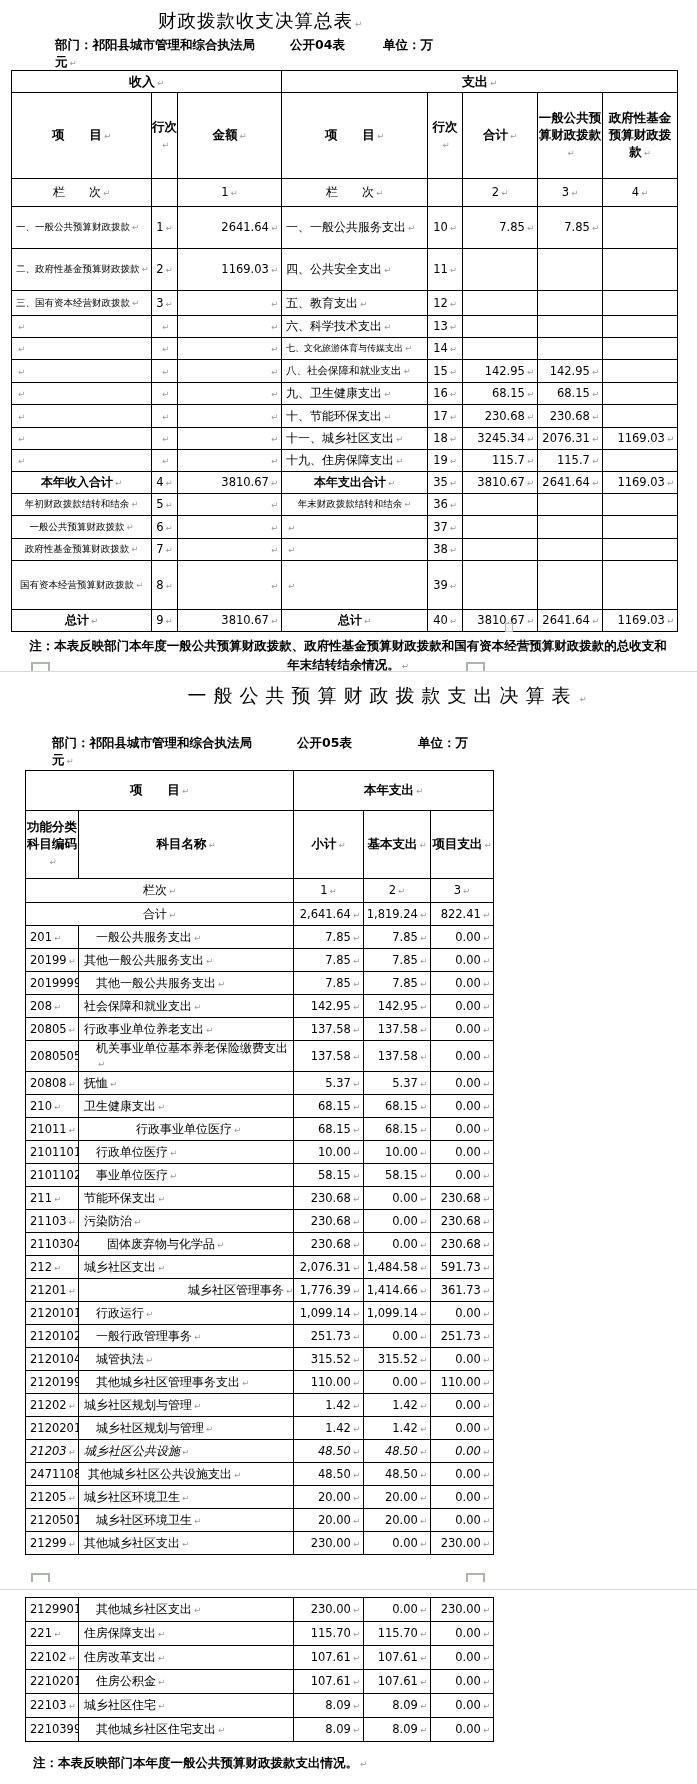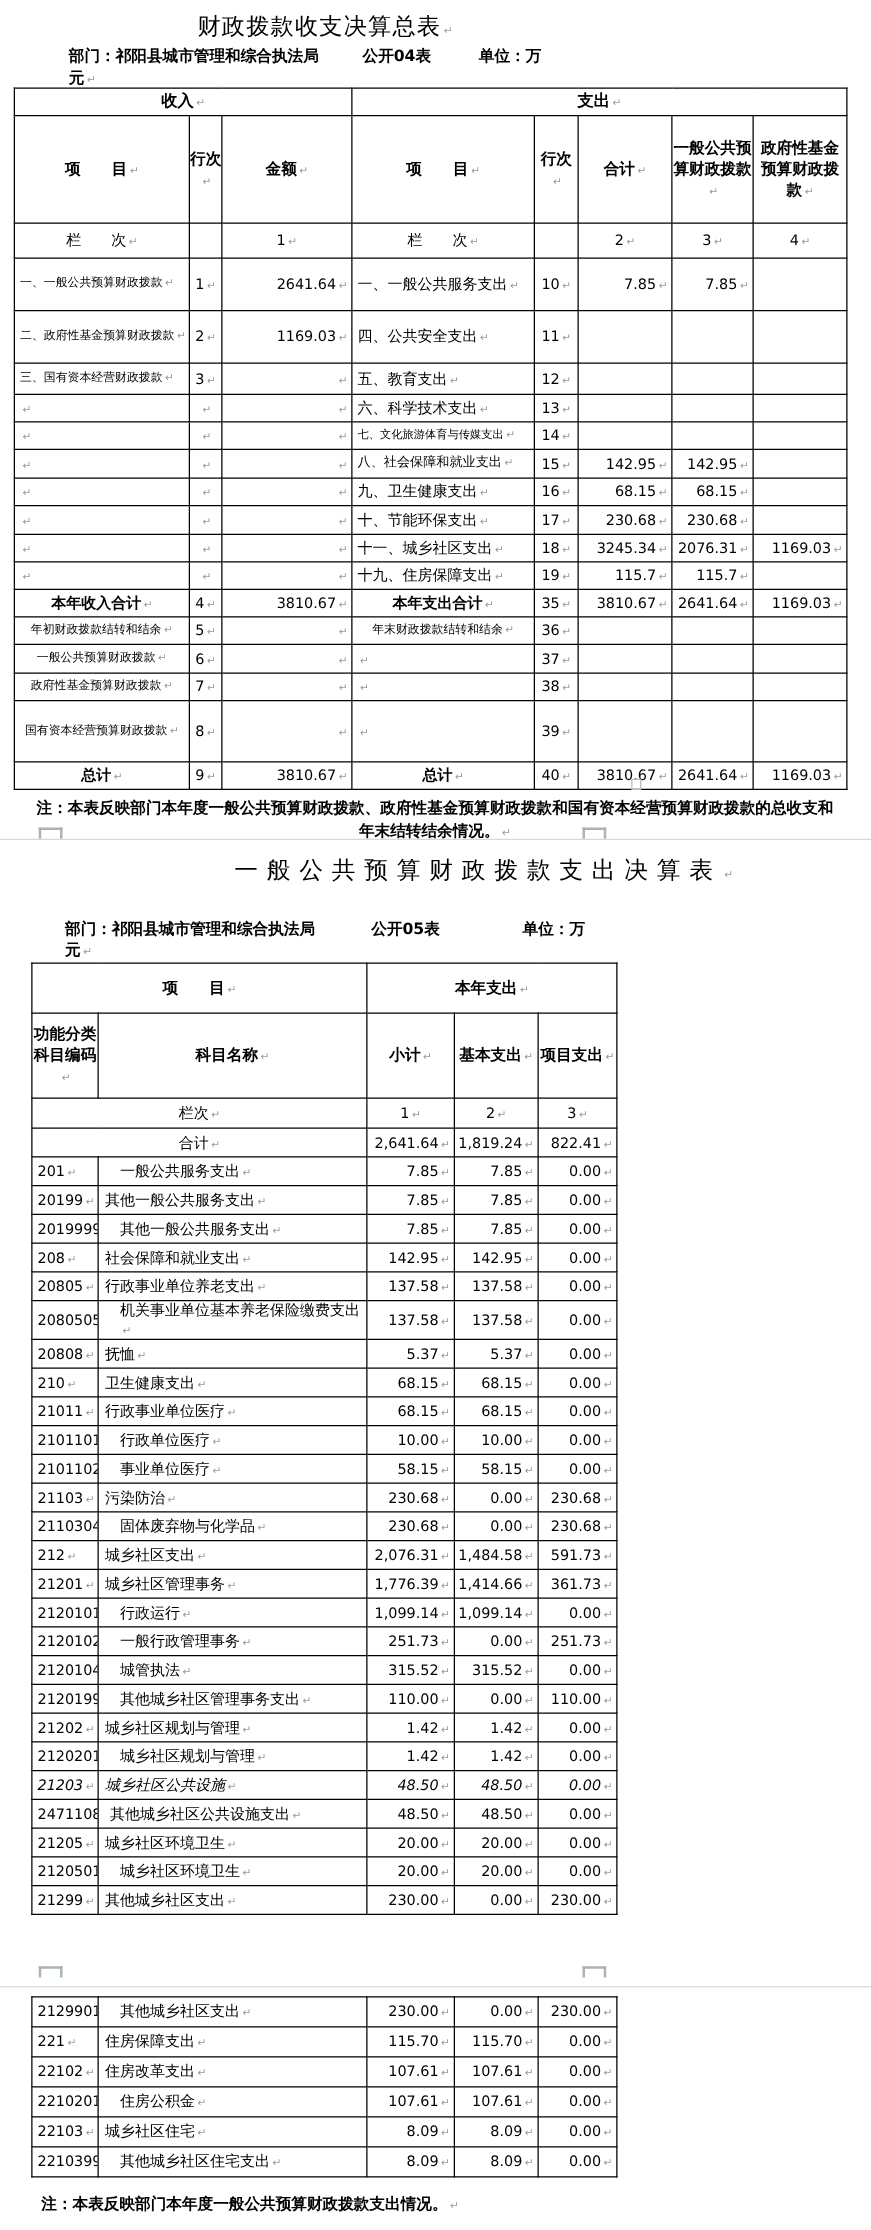--- a/index.html
+++ b/index.html
@@ -341,63 +341,70 @@
       </tr>
       <tr style="height: 23px;">
         <td class="l num">210<span class="pm">↵</span></td>
         <td class="l" style="padding-left: 5px;">卫生健康支出<span class="pm">↵</span></td>
         <td class="r num">68.15<span class="pm">↵</span></td>
         <td class="r num">68.15<span class="pm">↵</span></td>
         <td class="r num">0.00<span class="pm">↵</span></td>
       </tr>
       <tr style="height: 23px;">
         <td class="l num">21011<span class="pm">↵</span></td>
-        <td class="l" style="padding-left: 5px;">行政事业单位医疗<span class="pm">↵</span></td>
+        <td class="l" style="padding-left: 5px; text-align: center;">行政事业单位医疗<span class="pm">↵</span></td>
         <td class="r num">68.15<span class="pm">↵</span></td>
         <td class="r num">68.15<span class="pm">↵</span></td>
         <td class="r num">0.00<span class="pm">↵</span></td>
       </tr>
       <tr style="height: 23px;">
         <td class="l num">2101101</td>
         <td class="l" style="padding-left: 17px;">行政单位医疗<span class="pm">↵</span></td>
         <td class="r num">10.00<span class="pm">↵</span></td>
         <td class="r num">10.00<span class="pm">↵</span></td>
         <td class="r num">0.00<span class="pm">↵</span></td>
       </tr>
       <tr style="height: 23px;">
         <td class="l num">2101102</td>
         <td class="l" style="padding-left: 17px;">事业单位医疗<span class="pm">↵</span></td>
         <td class="r num">58.15<span class="pm">↵</span></td>
         <td class="r num">58.15<span class="pm">↵</span></td>
         <td class="r num">0.00<span class="pm">↵</span></td>
       </tr>
       <tr style="height: 23px;">
+        <td class="l num">211<span class="pm">↵</span></td>
+        <td class="l" style="padding-left: 5px;">节能环保支出<span class="pm">↵</span></td>
+        <td class="r num">230.68<span class="pm">↵</span></td>
+        <td class="r num">0.00<span class="pm">↵</span></td>
+        <td class="r num">230.68<span class="pm">↵</span></td>
+      </tr>
+      <tr style="height: 23px;">
         <td class="l num">21103<span class="pm">↵</span></td>
         <td class="l" style="padding-left: 5px;">污染防治<span class="pm">↵</span></td>
         <td class="r num">230.68<span class="pm">↵</span></td>
         <td class="r num">0.00<span class="pm">↵</span></td>
         <td class="r num">230.68<span class="pm">↵</span></td>
       </tr>
       <tr style="height: 23px;">
         <td class="l num">2110304</td>
-        <td class="l" style="padding-left: 17px;">固体废弃物与化学品<span class="pm">↵</span></td>
+        <td class="l" style="padding-left: 28px;">固体废弃物与化学品<span class="pm">↵</span></td>
         <td class="r num">230.68<span class="pm">↵</span></td>
         <td class="r num">0.00<span class="pm">↵</span></td>
         <td class="r num">230.68<span class="pm">↵</span></td>
       </tr>
       <tr style="height: 23px;">
         <td class="l num">212<span class="pm">↵</span></td>
         <td class="l" style="padding-left: 5px;">城乡社区支出<span class="pm">↵</span></td>
         <td class="r num">2,076.31<span class="pm">↵</span></td>
         <td class="r num">1,484.58<span class="pm">↵</span></td>
         <td class="r num">591.73<span class="pm">↵</span></td>
       </tr>
       <tr style="height: 23px;">
         <td class="l num">21201<span class="pm">↵</span></td>
-        <td class="l" style="padding-left: 5px;">城乡社区管理事务<span class="pm">↵</span></td>
+        <td class="l" style="padding-left: 5px; text-align: right;">城乡社区管理事务<span class="pm">↵</span></td>
         <td class="r num">1,776.39<span class="pm">↵</span></td>
         <td class="r num">1,414.66<span class="pm">↵</span></td>
         <td class="r num">361.73<span class="pm">↵</span></td>
       </tr>
       <tr style="height: 23px;">
         <td class="l num">2120101</td>
         <td class="l" style="padding-left: 17px;">行政运行<span class="pm">↵</span></td>
         <td class="r num">1,099.14<span class="pm">↵</span></td>
         <td class="r num">1,099.14<span class="pm">↵</span></td>
         <td class="r num">0.00<span class="pm">↵</span></td>

